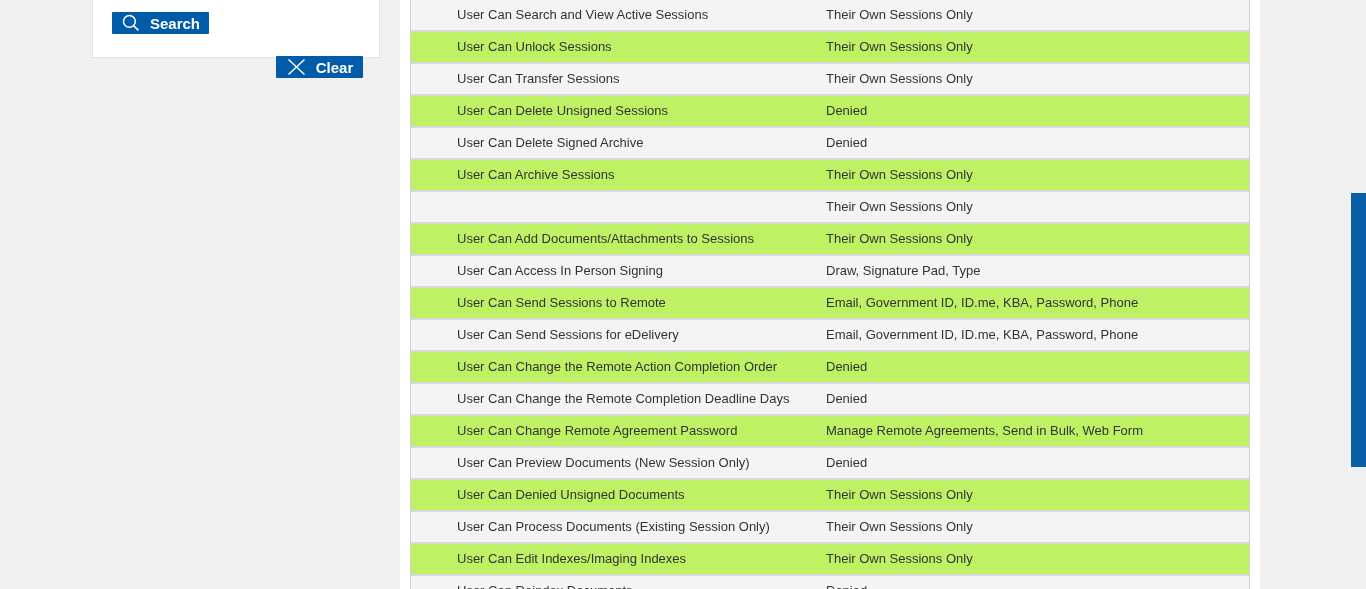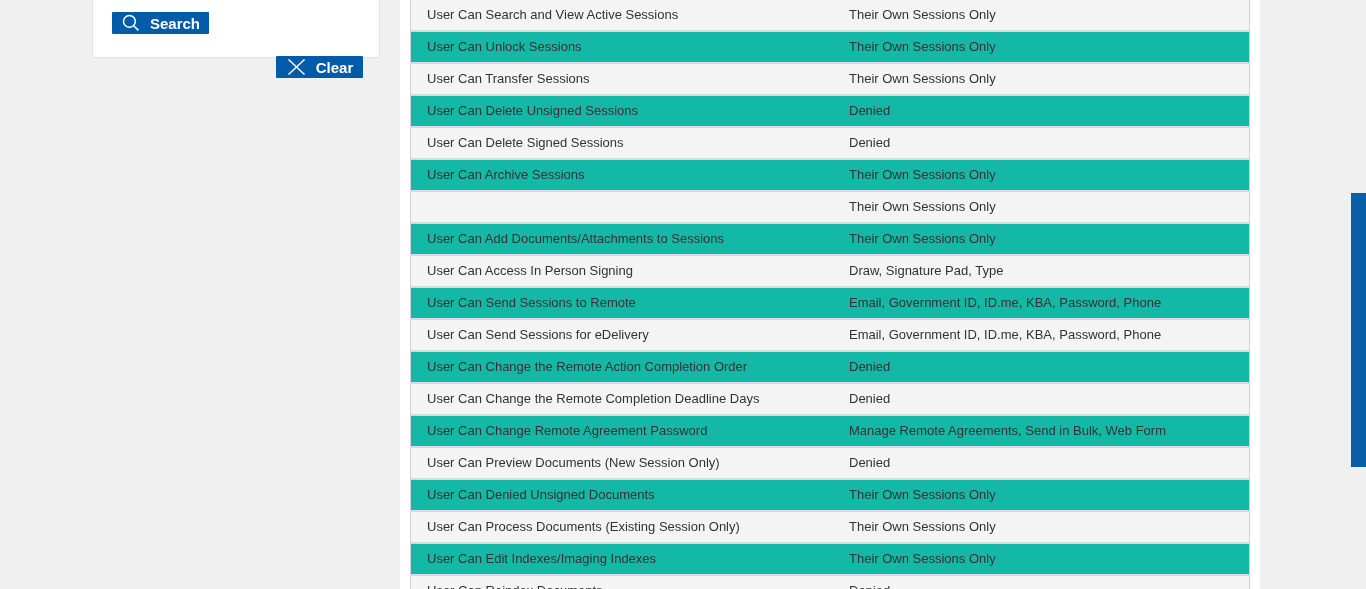--- a/index.html
+++ b/index.html
@@ -52,35 +52,35 @@
     position: absolute;
     left: 10px; top: 0;
     width: 840px;
     border-left: 1px solid #d2d2d2;
     border-right: 1px solid #d2d2d2;
   }
   .perm-row {
     height: 32px;
     border-bottom: 2px solid #dadada;
     position: relative;
-    background: #14b8a6;
+    background: #bef264;
   }
   .perm-row.alt { background: #f4f4f4; }
   .perm-name, .perm-value {
     position: absolute;
     top: 0;
     height: 30px;
     line-height: 30px;
     font-size: 13px;
     color: #333333;
     white-space: nowrap;
     overflow: hidden;
   }
-  .perm-name  { left: 16px; width: 395px; }
-  .perm-value { left: 438px; right: 10px; }
+  .perm-name  { left: 46px; width: 395px; }
+  .perm-value { left: 415px; right: 10px; }
 
   
   .scroll-thumb {
     position: absolute;
     left: 1351px; top: 193px;
     width: 15px; height: 274px;
     background: #0B5EA8;
     cursor: pointer;
   }
 </style>
@@ -120,21 +120,21 @@
       </div>
       <div class="perm-row alt">
         <div class="perm-name">User Can Transfer Sessions</div>
         <div class="perm-value">Their Own Sessions Only</div>
       </div>
       <div class="perm-row">
         <div class="perm-name">User Can Delete Unsigned Sessions</div>
         <div class="perm-value">Denied</div>
       </div>
       <div class="perm-row alt">
-        <div class="perm-name">User Can Delete Signed Sessions</div>
+        <div class="perm-name">User Can Delete Signed Archive</div>
         <div class="perm-value">Denied</div>
       </div>
       <div class="perm-row">
         <div class="perm-name">User Can Archive Sessions</div>
         <div class="perm-value">Their Own Sessions Only</div>
       </div>
       <div class="perm-row alt">
         <div class="perm-value">Their Own Sessions Only</div>
       </div>
       <div class="perm-row">

